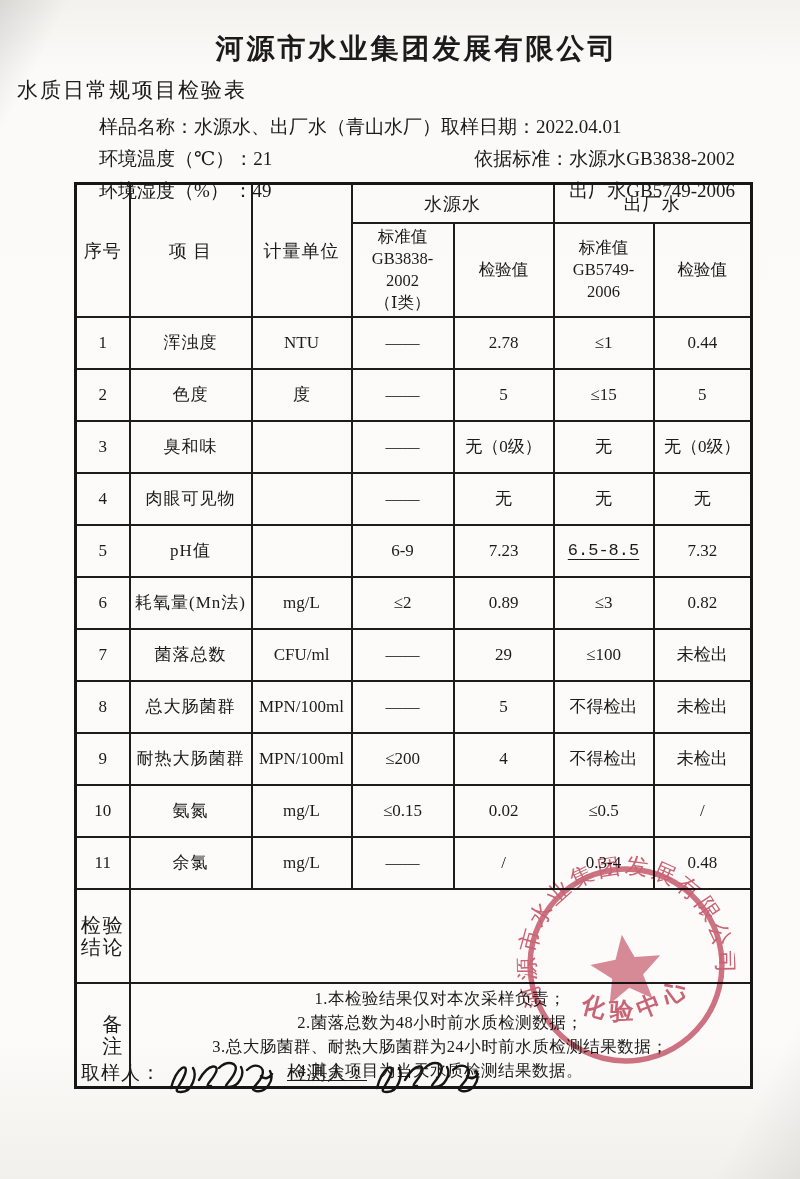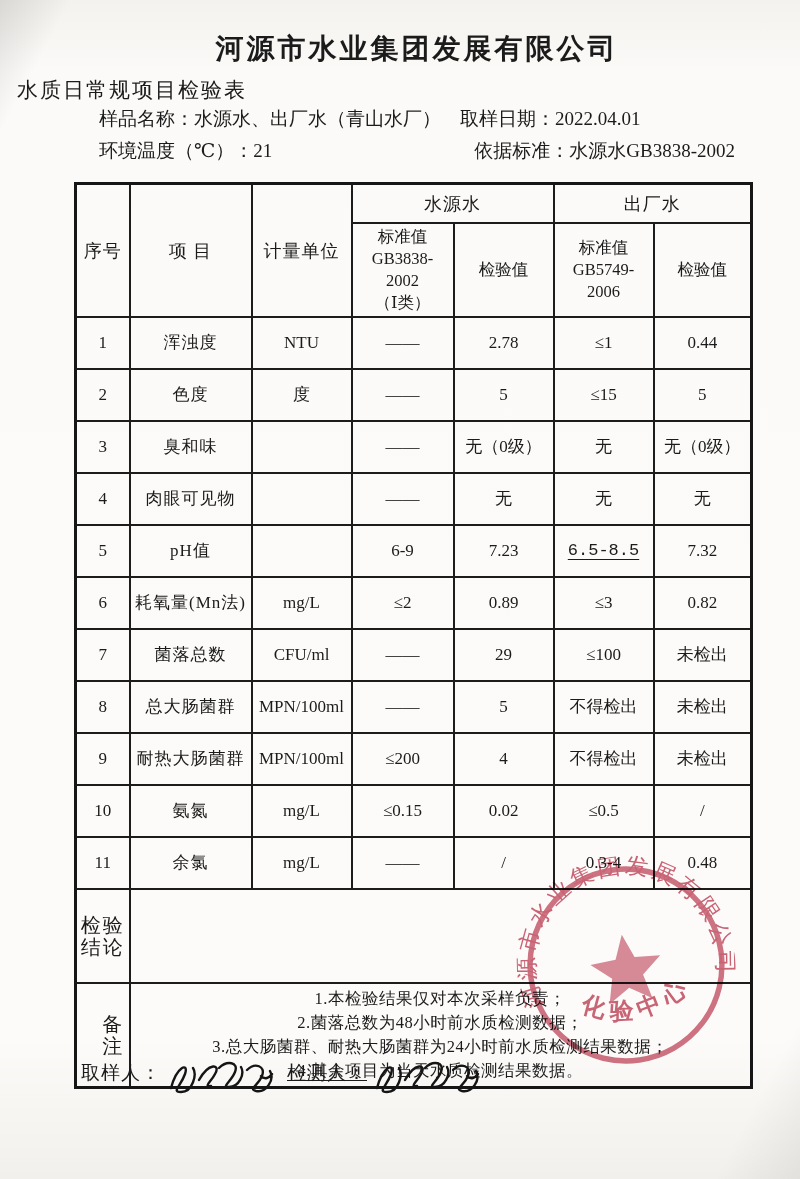--- a/index.html
+++ b/index.html
@@ -21,21 +21,21 @@
     text-align:center;margin-top:30px;
     font-size:28px;font-weight:bold;letter-spacing:3px;
   }
   .subtitle{
     text-align:left;margin-top:8px;
     font-size:21px;letter-spacing:2px;
   }
   .meta{width:688px;margin:0 auto;font-size:19px;}
   .meta-line{display:flex;padding:0 26px;margin-top:7px;line-height:25px;}
   .meta-line .right{margin-left:auto;}
-  .meta-line.first{margin-top:2px;gap:19px;}
+  .meta-line.first{margin-top:10px;}
 
   table.report{
     position:absolute;left:57px;top:182px;width:676px;
     border-collapse:collapse;table-layout:fixed;
     font-size:17px;
   }
   table.report th,table.report td{
     border:2px solid #1c1c1c;
     text-align:center;vertical-align:middle;
     font-weight:normal;padding:2px 3px;
@@ -80,20 +80,24 @@
     <div class="subtitle">水质日常规项目检验表</div>
 
     <div class="meta">
       <div class="meta-line first">
         <span>样品名称：水源水、出厂水（青山水厂）</span>
         <span>取样日期：2022.04.01</span>
       </div>
       <div class="meta-line">
         <span>环境温度（℃）：21</span>
         <span class="right">依据标准：水源水GB3838-2002</span>
+      </div>
+      <div class="meta-line">
+        <span>环境湿度（%） ：49</span>
+        <span class="right">出厂水GB5749-2006</span>
       </div>
     </div>
 
     <table class="report">
       <colgroup>
         <col style="width:54px">
           <col style="width:122px">
           <col style="width:100px">
         <col style="width:102px">
           <col style="width:100px">

